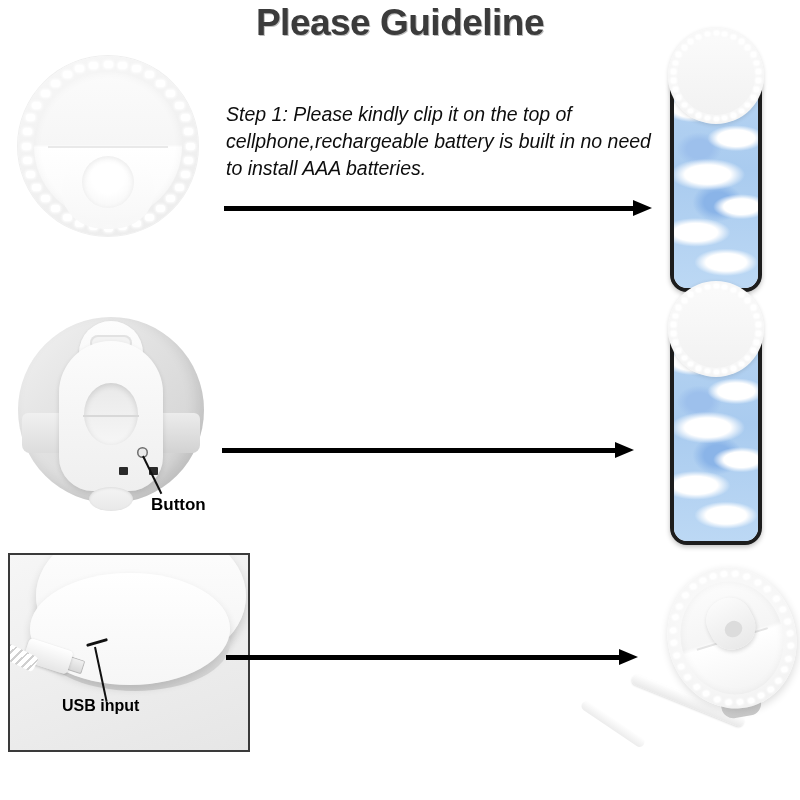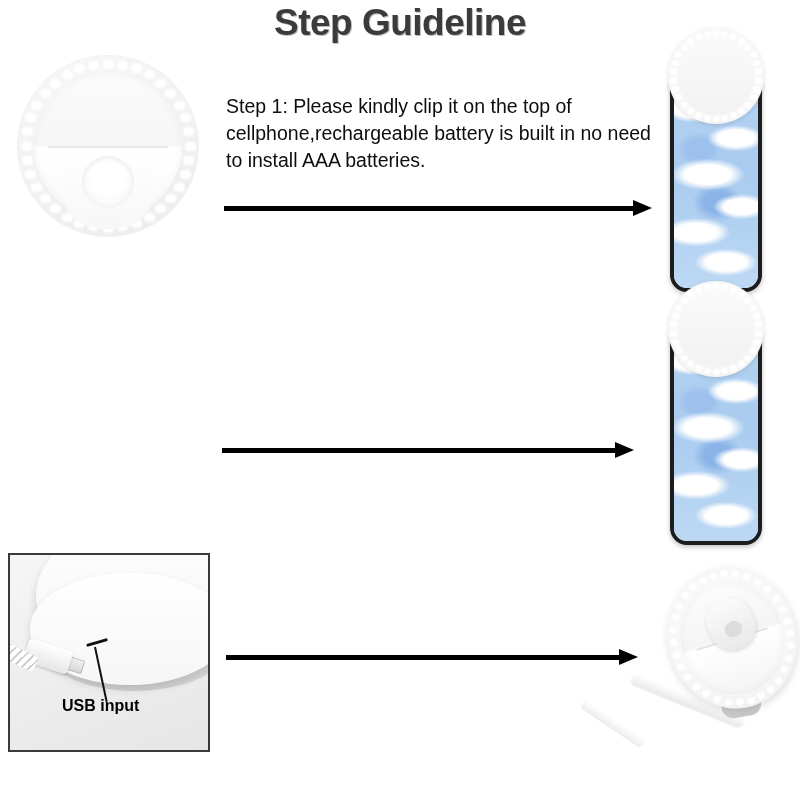--- a/index.html
+++ b/index.html
@@ -13,21 +13,21 @@
          font-size:37px;font-weight:bold;letter-spacing:-0.5px;color:#3b3b3b;
          text-shadow:1px 1px 0 #bdbdbd;}
 
   
   .row{position:absolute;left:0;width:800px;}
   #row1{top:40px;height:255px;}
   #row2{top:295px;height:250px;}
   #row3{top:545px;height:255px;}
 
   .left-art{position:absolute;left:0;top:0;width:220px;height:100%;}
-  .mid{position:absolute;left:218px;top:8px;width:440px;height:100%;}
+  .mid{position:absolute;left:218px;top:16px;width:440px;height:100%;font-style:italic;}
   .right-art{position:absolute;left:640px;top:0;width:160px;height:100%;}
 
   .step-text{position:absolute;left:8px;width:425px;
              font-size:19.5px;line-height:27px;color:#0d0d0d;}
   #t1{top:45px;}
   #t2{top:80px;}
   #t3{top:50px;}
 
   
   .arrow{position:absolute;height:16px;}
@@ -123,21 +123,21 @@
   .ring-clip{position:absolute;width:96px;height:96px;border-radius:50%;
              background:radial-gradient(circle at 50% 42%,#ffffff 0%,#f7f7f7 60%,#efefef 100%);
              box-shadow:0 1px 4px rgba(0,0,0,.13);}
   .ring-clip .rc-inner{position:absolute;left:9px;top:9px;right:9px;bottom:9px;border-radius:50%;
              background:linear-gradient(180deg,#fafafa,#f2f2f2);}
   .rc-led{position:absolute;width:5px;height:4.5px;margin:-2.2px 0 0 -2.5px;border-radius:2px;
           background:#fff;box-shadow:0 0 2px 1px rgba(255,255,255,.9);}
 
   
   .photo{position:absolute;left:8px;top:8px;width:198px;height:195px;
-         border:2px solid #3a3a3a;background:#f0f0f0;overflow:hidden;}
+         border:2px solid #3a3a3a;background:#f0f0f0;overflow:hidden;padding-left:40px;}
   .ph-bg{position:absolute;inset:0;background:linear-gradient(160deg,#f6f6f6,#e6e6e6);}
   .ph-body{position:absolute;left:26px;top:-34px;width:210px;height:150px;
            border-radius:50%;background:linear-gradient(180deg,#ffffff,#f3f3f3);
            box-shadow:0 6px 10px rgba(0,0,0,.16);}
   .ph-body2{position:absolute;left:30px;top:40px;width:190px;height:96px;
             border-radius:50%;background:linear-gradient(180deg,#ededed,#cfcfcf);}
   .ph-front{position:absolute;left:20px;top:18px;width:200px;height:112px;
             border-radius:50%;background:linear-gradient(180deg,#ffffff,#f6f6f6);
             box-shadow:0 4px 8px rgba(0,0,0,.12);}
   .ph-port{position:absolute;left:76px;top:86px;width:22px;height:3px;
@@ -185,21 +185,21 @@
           transform:rotate(34deg);}
   .cable-tip{position:absolute;left:60px;top:126px;width:26px;height:12px;
              background:linear-gradient(180deg,#ffffff,#e2e2e2);border-radius:3px;
              transform:rotate(22deg);box-shadow:inset 0 0 0 1px #dcdcdc;}
 </style>
 </head>
 <body>
 
 <div class="page">
 
-  <div class="title">Step Guideline</div>
+  <div class="title">Please Guideline</div>
 
   <div class="row" id="row1">
 
     <div class="left-art">
       <div class="ring-front" style="left:18px;top:16px;">
         <div class="ring-band"></div>
         <div class="leds" id="leds-front">
             <div class="led" style="left: 90px; top: 8px;"></div>
             <div class="led" style="left: 104.239px; top: 9.24576px;"></div>
             <div class="led" style="left: 118.046px; top: 12.9452px;"></div>
@@ -293,20 +293,39 @@
             <div class="rc-led" style="left: 22.7252px; top: 13.2123px;"></div>
             <div class="rc-led" style="left: 30.5103px; top: 8.71755px;"></div>
             <div class="rc-led" style="left: 39.0598px; top: 5.93965px;"></div>
           </div>
       </div>
     </div>
   </div>
 
   <div class="row" id="row2">
 
+    <div class="left-art">
+      <div class="ring-back" style="left:18px;top:22px;">
+        <div class="bk-wingL"></div>
+        <div class="bk-wingR"></div>
+        <div class="bk-clip">
+          <div class="bk-slot"></div>
+        </div>
+        <div class="bk-plate">
+          <div class="bk-hole"></div>
+          <div class="bk-hole-line"></div>
+          <div class="bk-sq l"></div>
+          <div class="bk-sq r"></div>
+          <div class="bk-oval"></div>
+        </div>
+        <div class="btn-dot"></div>
+        <div class="btn-lead"></div>
+        <div class="btn-label">Button</div>
+      </div>
+    </div>
 
     <div class="arrow" id="a2">
       <div class="shaft"></div>
       <div class="head"></div>
     </div>
 
     <div class="right-art">
       <div class="phone" style="left:30px;top:28px;">
         <div class="phone-screen">
           <div class="sky"></div>

